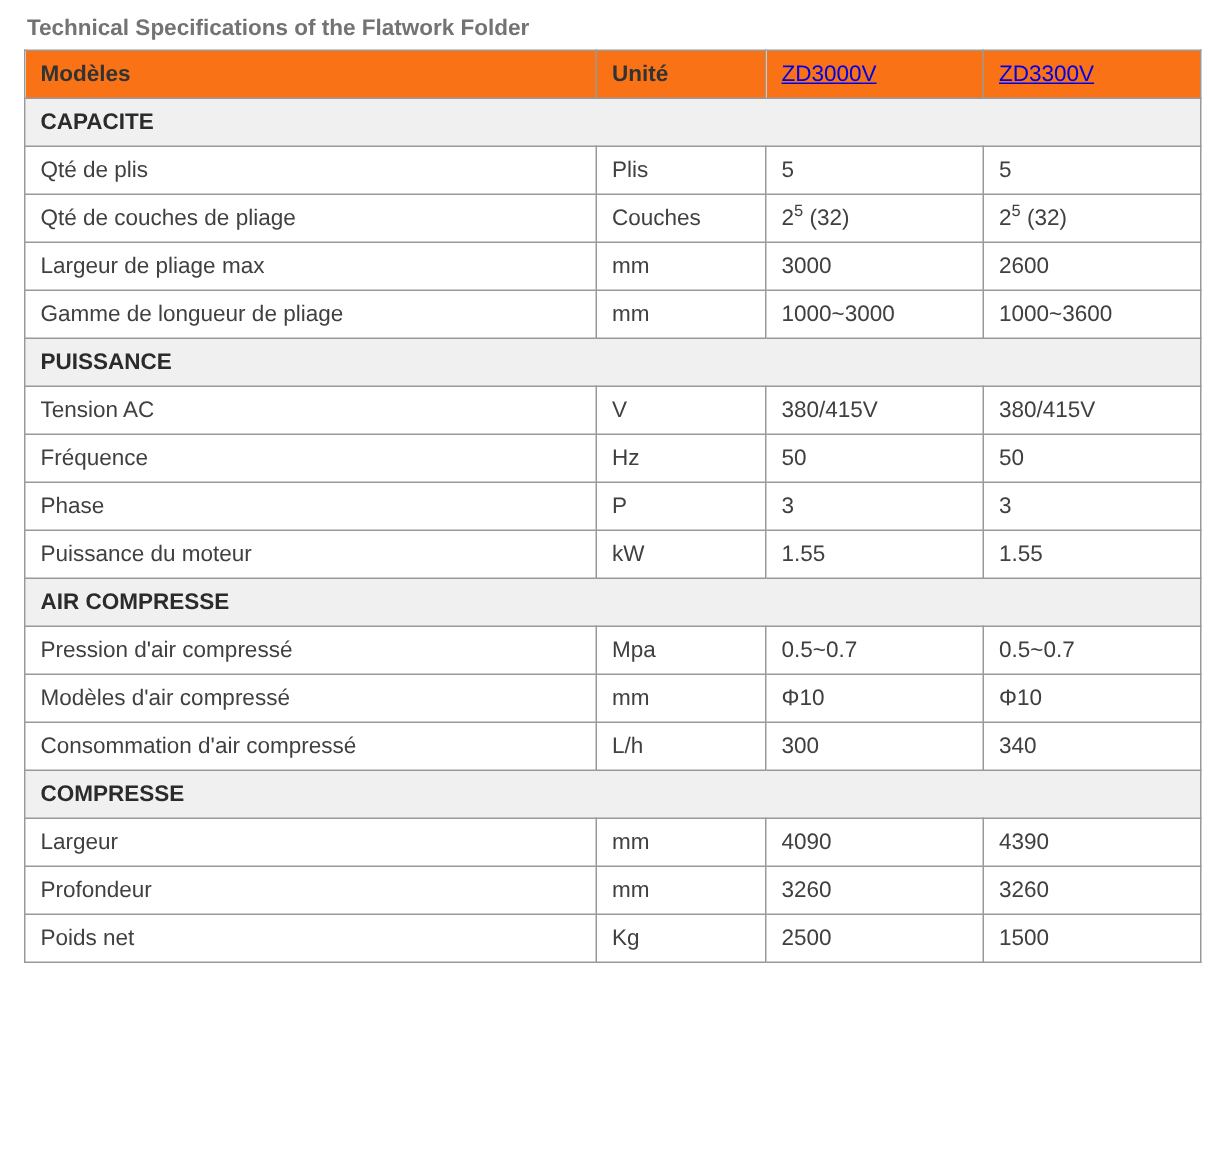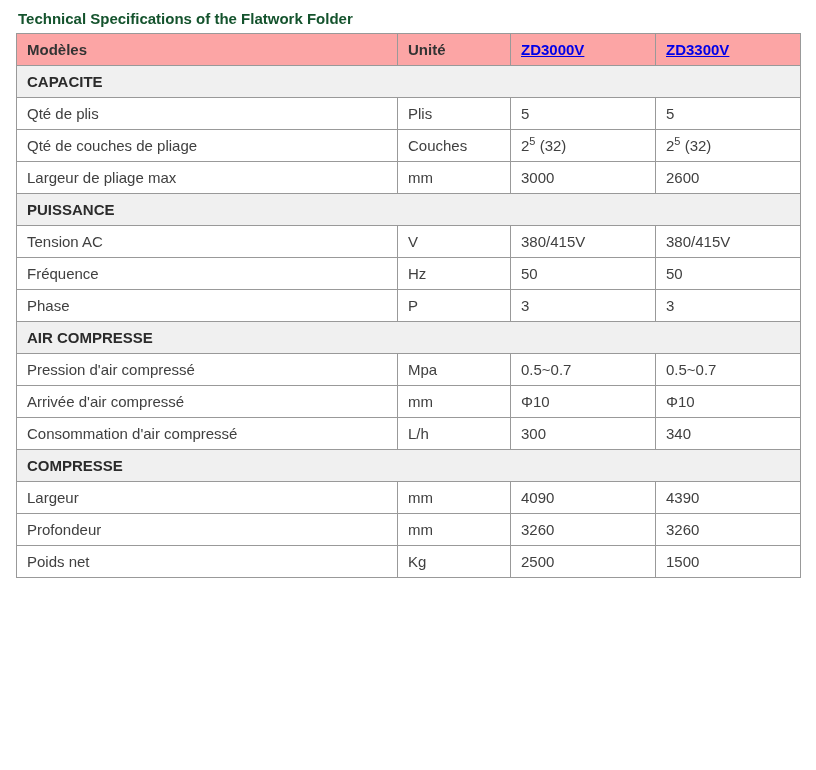--- a/index.html
+++ b/index.html
@@ -8,21 +8,21 @@
     padding: 0;
     background: #ffffff;
     width: 816px;
     height: 770px;
     font-family: "Liberation Sans", sans-serif;
   }
   .page-title {
     margin: 10px 0 6px 18px;
     font-size: 15px;
     font-weight: bold;
-    color: #14532d;
+    color: #737373;
   }
   table.spec-table {
     border-collapse: collapse;
     table-layout: fixed;
     margin-left: 16px;
     width: 784px;
   }
   .spec-table col.c0 { width: 381px; }
   .spec-table col.c1 { width: 113px; }
   .spec-table col.c2 { width: 145px; }
@@ -33,32 +33,32 @@
     padding: 0 10px;
     height: 32px;
     font-size: 15px;
     text-align: left;
     vertical-align: middle;
     color: #404040;
     white-space: nowrap;
     overflow: hidden;
   }
   .spec-table th {
-    background: #fca5a5;
+    background: #f97316;
     font-weight: bold;
     color: #333333;
   }
   .spec-table tr.section-row td {
     background: #f0f0f0;
     font-weight: bold;
     color: #2b2b2b;
   }
   a.model-link {
     color: #0000e8;
-    font-weight: bold;
+    font-weight: normal;
     text-decoration: underline;
     cursor: pointer;
   }
   .spec-table sup {
     font-size: 11px;
     line-height: 0;
   }
 </style>
 </head>
 <body>
@@ -99,20 +99,26 @@
         <td>Couches</td>
         <td>2<sup>5</sup> (32)</td>
         <td>2<sup>5</sup> (32)</td>
       </tr>
       <tr>
         <td>Largeur de pliage max</td>
         <td>mm</td>
         <td>3000</td>
         <td>2600</td>
       </tr>
+      <tr>
+        <td>Gamme de longueur de pliage</td>
+        <td>mm</td>
+        <td>1000~3000</td>
+        <td>1000~3600</td>
+      </tr>
       <tr class="section-row">
         <td colspan="4">PUISSANCE</td>
       </tr>
       <tr>
         <td>Tension AC</td>
         <td>V</td>
         <td>380/415V</td>
         <td>380/415V</td>
       </tr>
       <tr>
@@ -120,31 +126,37 @@
         <td>Hz</td>
         <td>50</td>
         <td>50</td>
       </tr>
       <tr>
         <td>Phase</td>
         <td>P</td>
         <td>3</td>
         <td>3</td>
       </tr>
+      <tr>
+        <td>Puissance du moteur</td>
+        <td>kW</td>
+        <td>1.55</td>
+        <td>1.55</td>
+      </tr>
       <tr class="section-row">
         <td colspan="4">AIR COMPRESSE</td>
       </tr>
       <tr>
         <td>Pression d'air compressé</td>
         <td>Mpa</td>
         <td>0.5~0.7</td>
         <td>0.5~0.7</td>
       </tr>
       <tr>
-        <td>Arrivée d'air compressé</td>
+        <td>Modèles d'air compressé</td>
         <td>mm</td>
         <td>Φ10</td>
         <td>Φ10</td>
       </tr>
       <tr>
         <td>Consommation d'air compressé</td>
         <td>L/h</td>
         <td>300</td>
         <td>340</td>
       </tr>

